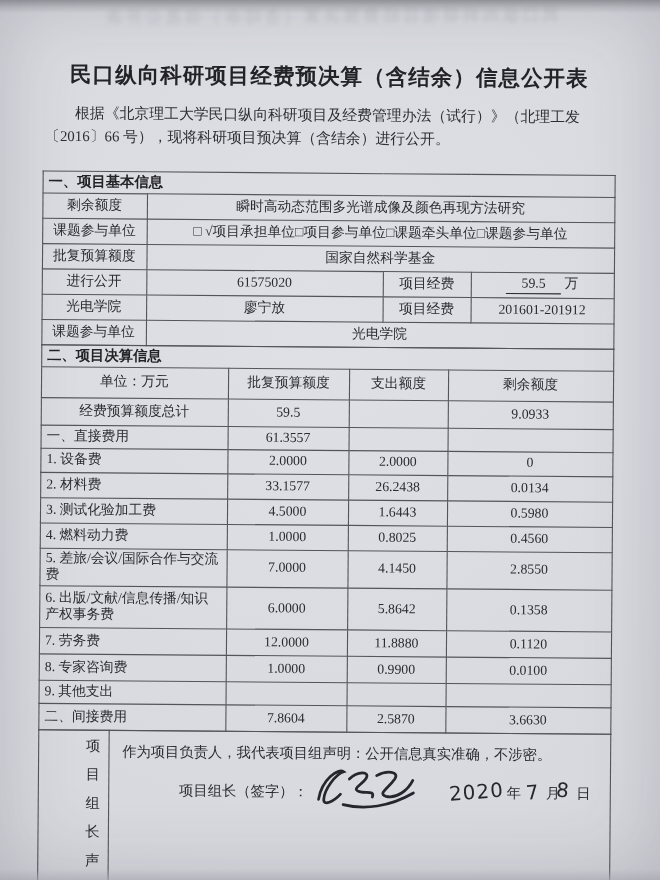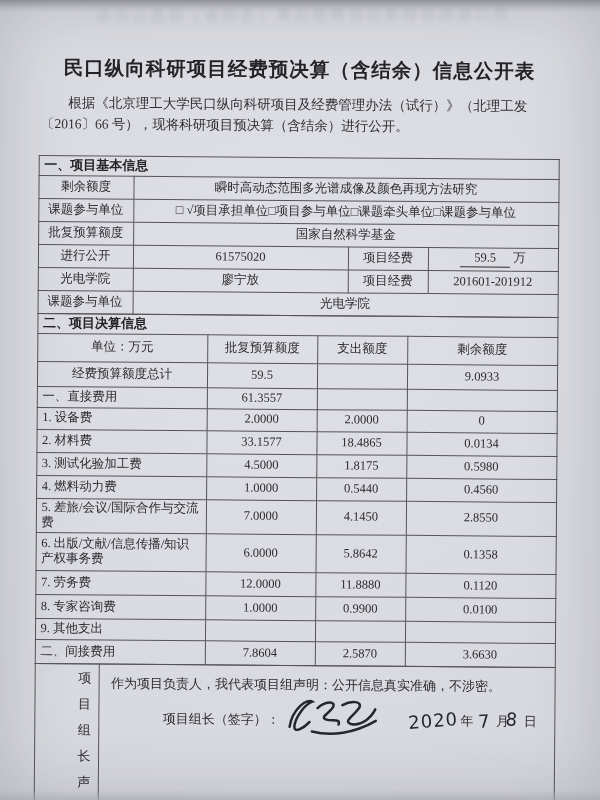--- a/index.html
+++ b/index.html
@@ -169,33 +169,33 @@
       </tr>
       <tr style="height:22px">
         <td class="al">1. 设备费</td>
         <td>2.0000</td>
         <td>2.0000</td>
         <td>0</td>
       </tr>
       <tr style="height:23px">
         <td class="al">2. 材料费</td>
         <td>33.1577</td>
-        <td>18.4865</td>
+        <td>26.2438</td>
         <td>0.0134</td>
       </tr>
       <tr style="height:23px">
         <td class="al">3. 测试化验加工费</td>
         <td>4.5000</td>
-        <td>1.8175</td>
+        <td>1.6443</td>
         <td>0.5980</td>
       </tr>
       <tr style="height:23px">
         <td class="al">4. 燃料动力费</td>
         <td>1.0000</td>
-        <td>0.5440</td>
+        <td>0.8025</td>
         <td>0.4560</td>
       </tr>
       <tr style="height:28px">
         <td class="al">5. 差旅/会议/国际合作与交流费</td>
         <td>7.0000</td>
         <td>4.1450</td>
         <td>2.8550</td>
       </tr>
       <tr style="height:38px">
         <td class="al">6. 出版/文献/信息传播/知识产权事务费</td>

